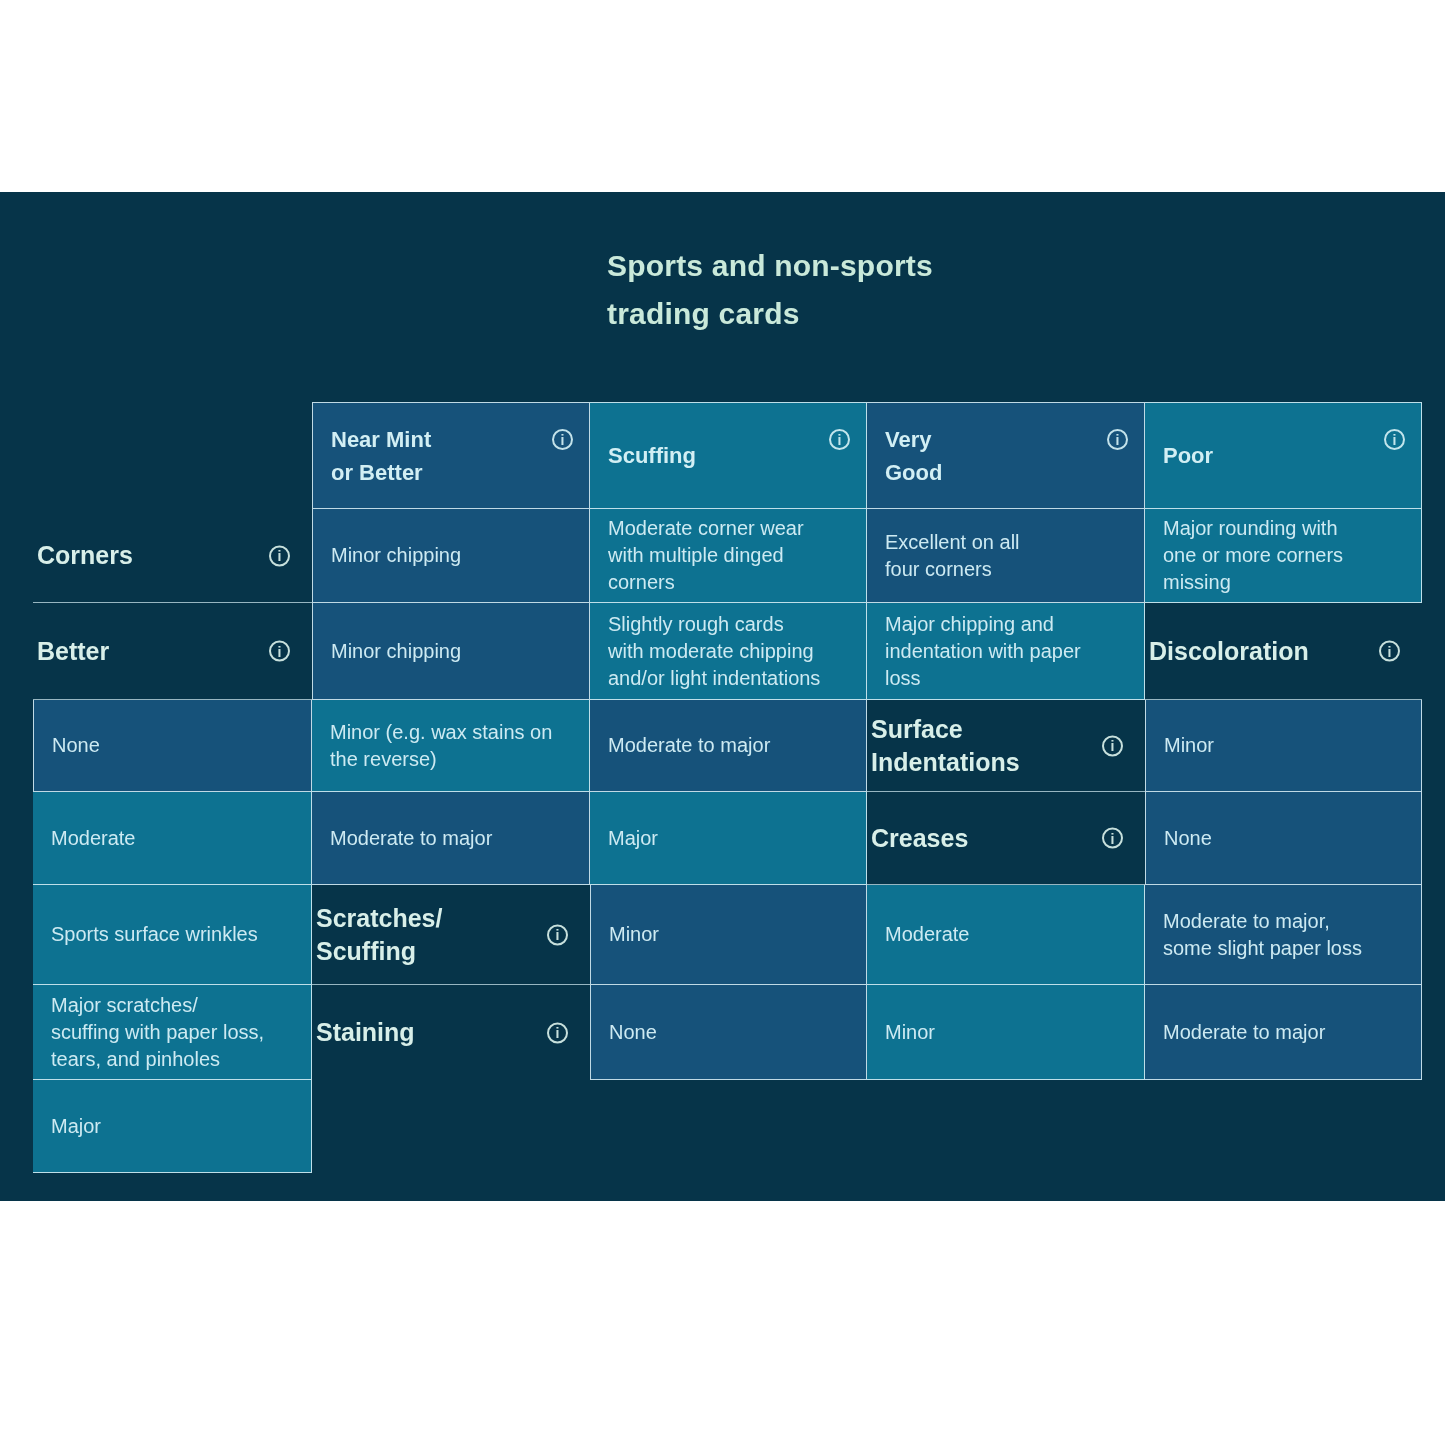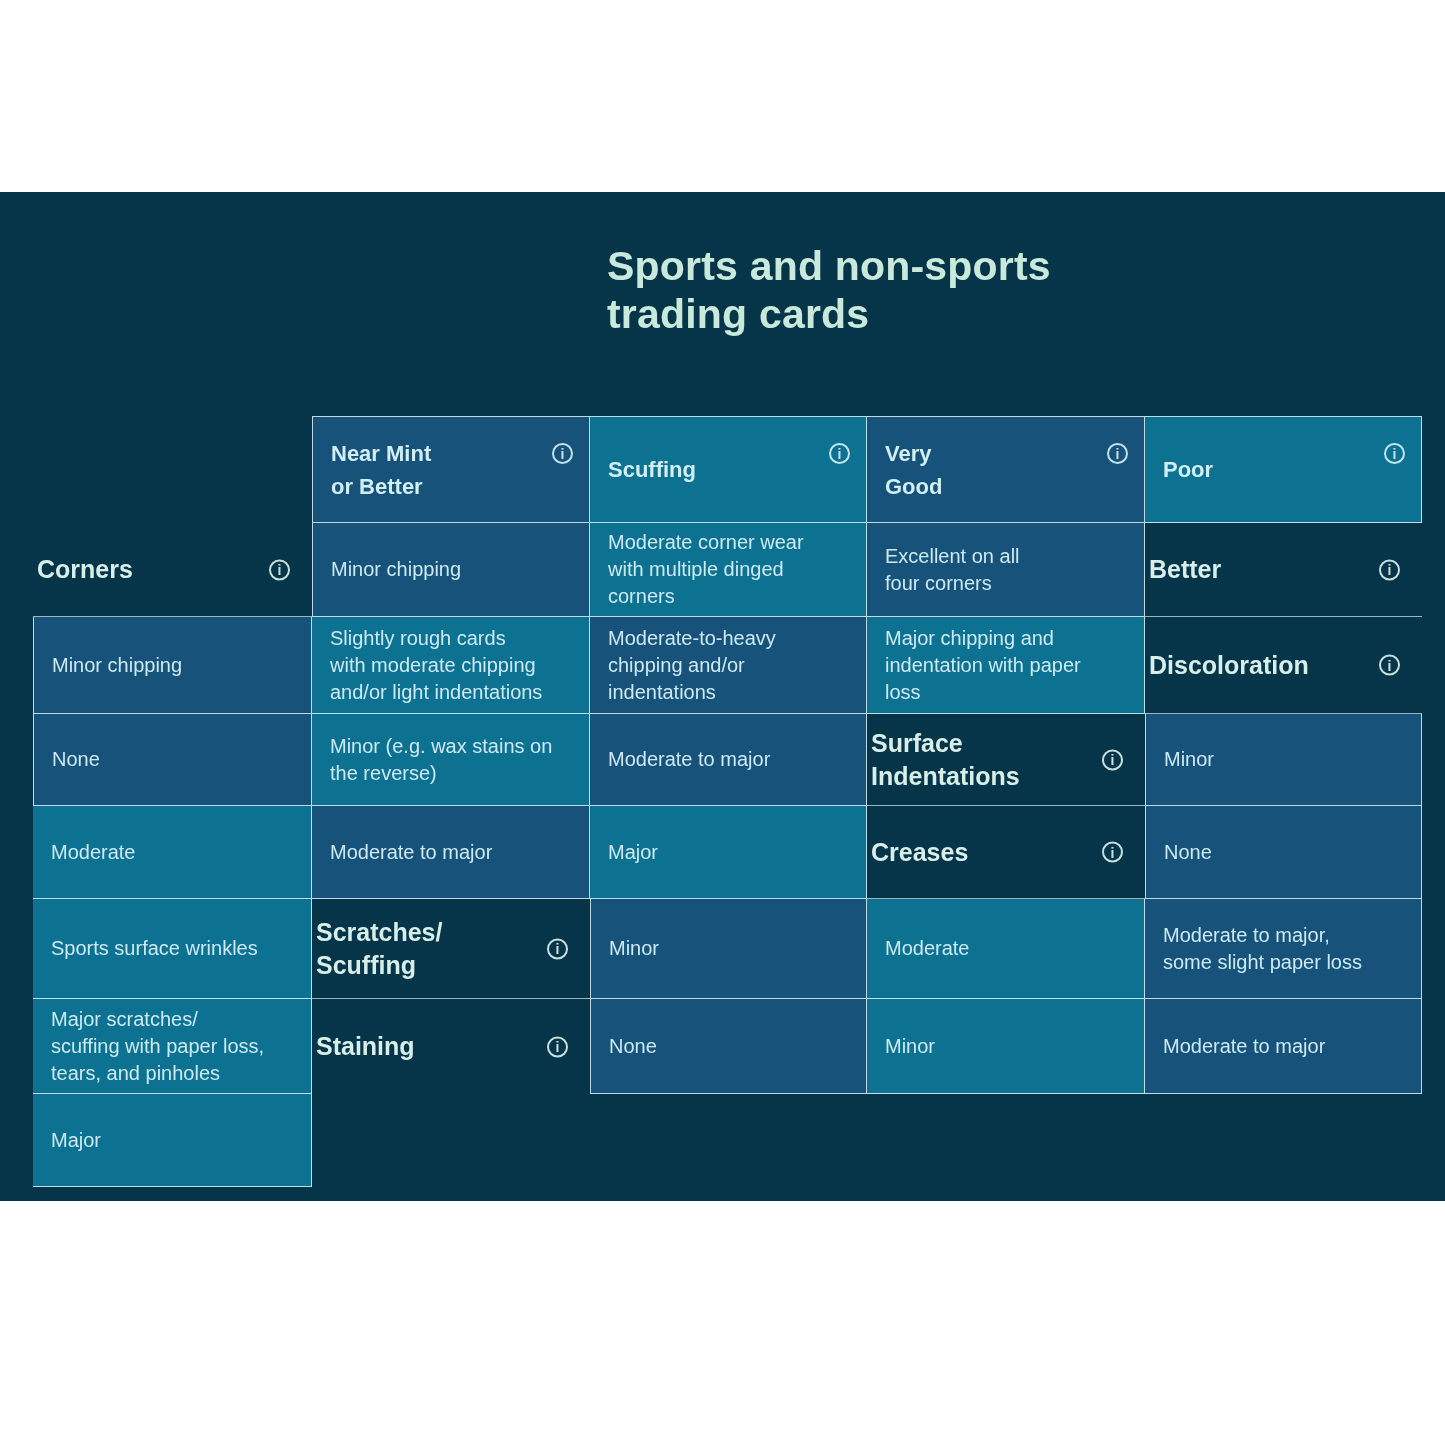--- a/index.html
+++ b/index.html
@@ -21,29 +21,28 @@
     font-family:"Liberation Sans","DejaVu Sans",sans-serif;
     overflow:hidden;
   }
   .panel{
     position:absolute;left:0;top:192px;width:1445px;height:1009px;
     background:var(--panel-bg);
   }
   .title{
     position:absolute;left:607px;top:50px;
     color:var(--title-text);
-    font-size:41px;font-weight:bold;line-height:48px;
+    font-size:30px;font-weight:bold;line-height:48px;
     white-space:pre-line;letter-spacing:0.2px;
   }
   .grid{
     position:absolute;left:33px;top:210px;
     display:grid;
     grid-template-columns:279px 278px 277px 278px 277px;
     grid-template-rows:107px 94px 97px 92px 93px 100px 95px 93px;
-    margin-top:14px;
   }
   .corner{background:transparent;}
   
   .hcell{
     position:relative;display:flex;align-items:center;
     padding:10px 54px 10px 18px;
     border:1px solid var(--border);border-left:none;
     color:var(--header-text);
   }
   .hcell.first{border-left:1px solid var(--border);}
@@ -123,38 +122,38 @@
       </div>
     <div class="cell teal">
         <span class="ctext">Moderate corner wear
 with multiple dinged
 corners</span>
       </div>
     <div class="cell dark">
         <span class="ctext">Excellent on all
 four corners</span>
       </div>
+    <div class="cell teal">
+        <span class="ctext">Major rounding with
+one or more corners
+missing</span>
+      </div>
 
     <div class="lcell sep">
       <span class="ltext">Better</span>
       <span class="info-icon">i</span>
     </div>
     <div class="cell dark c1">
         <span class="ctext">Minor chipping</span>
       </div>
     <div class="cell teal">
         <span class="ctext">Slightly rough cards
 with moderate chipping
 and/or light indentations</span>
       </div>
-    <div class="cell dark">
-        <span class="ctext">Moderate-to-heavy
-chipping and/or
-indentations</span>
-      </div>
     <div class="cell teal">
         <span class="ctext">Major chipping and
 indentation with paper
 loss</span>
       </div>
 
     <div class="lcell sep">
       <span class="ltext">Discoloration</span>
       <span class="info-icon">i</span>
     </div>

